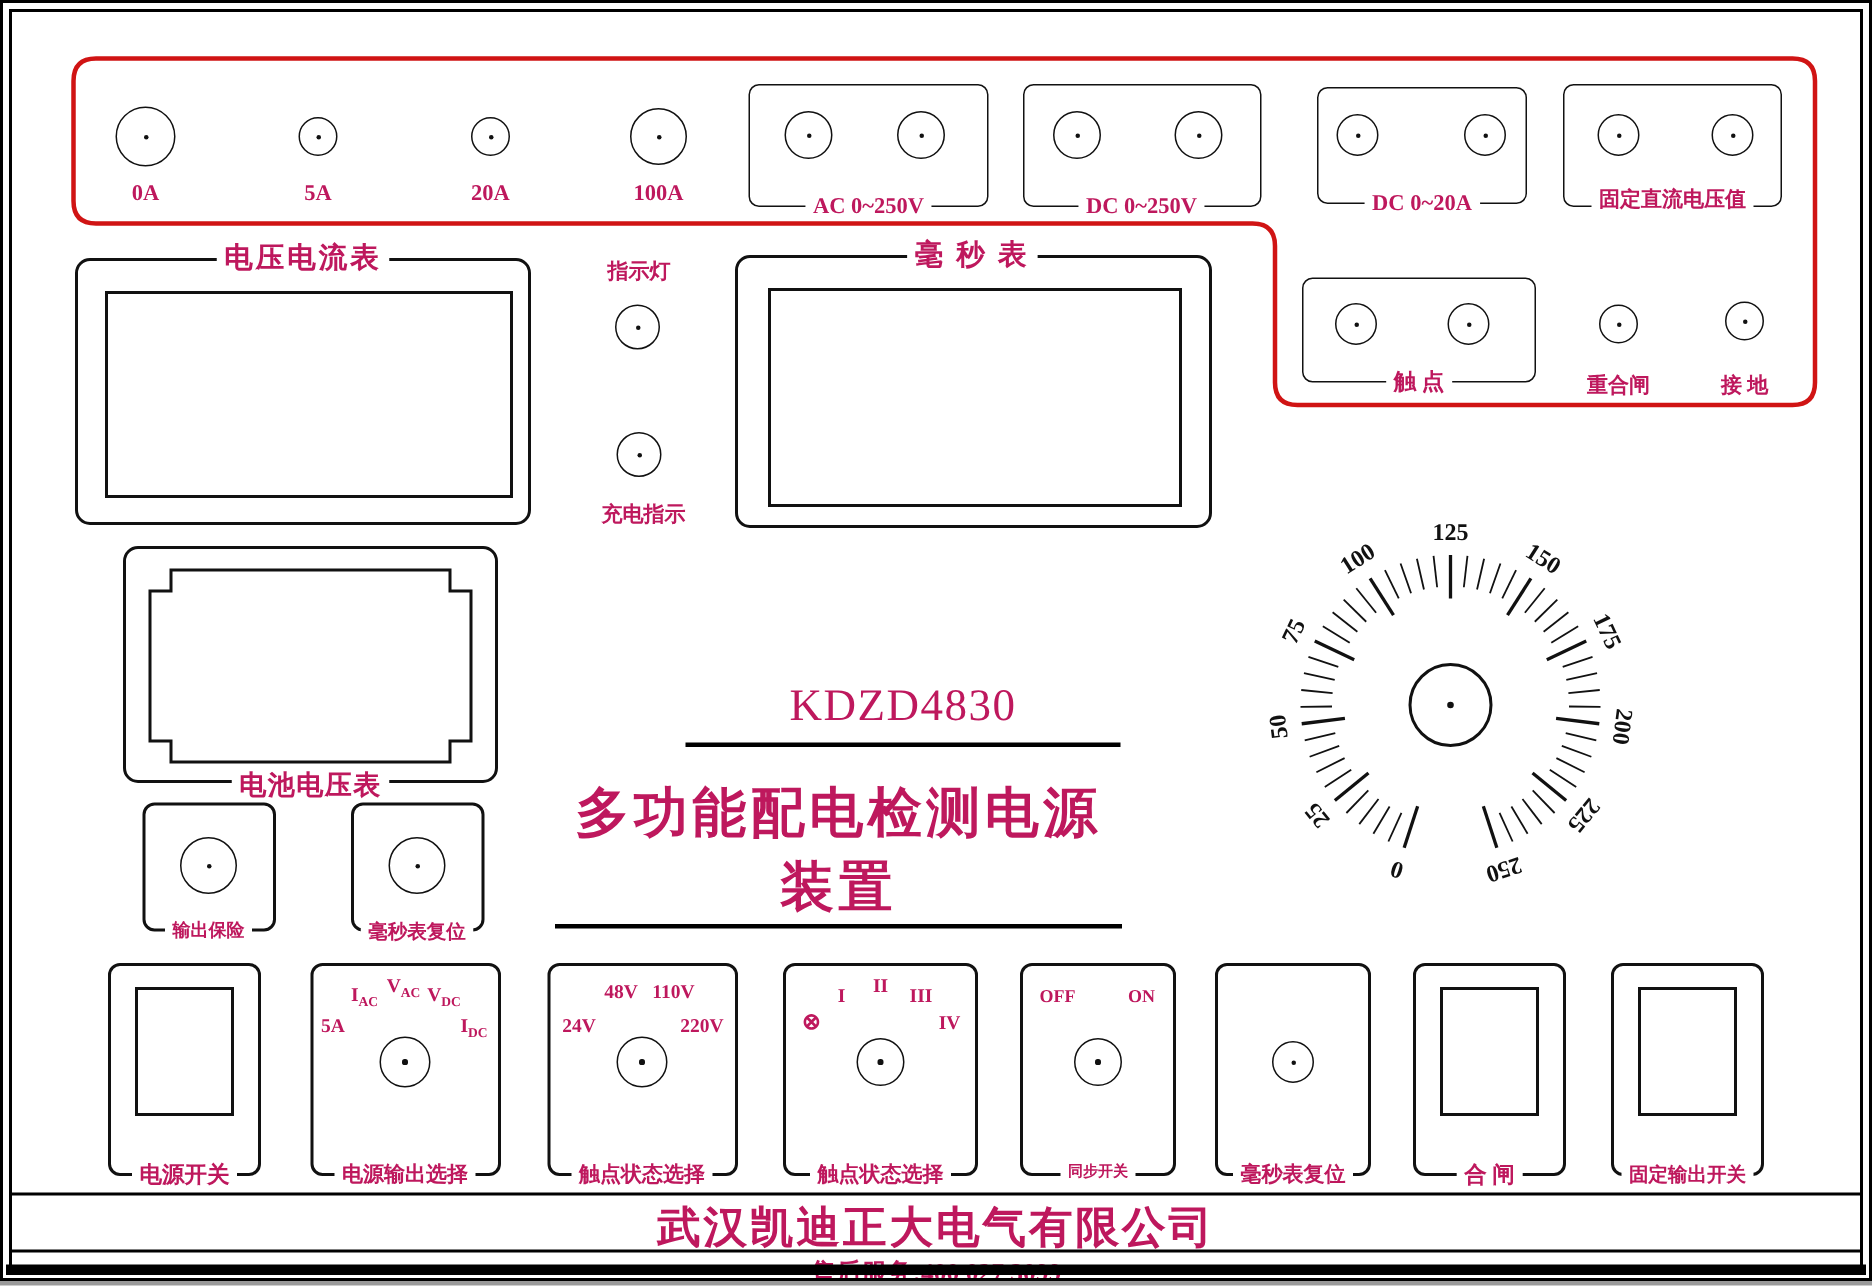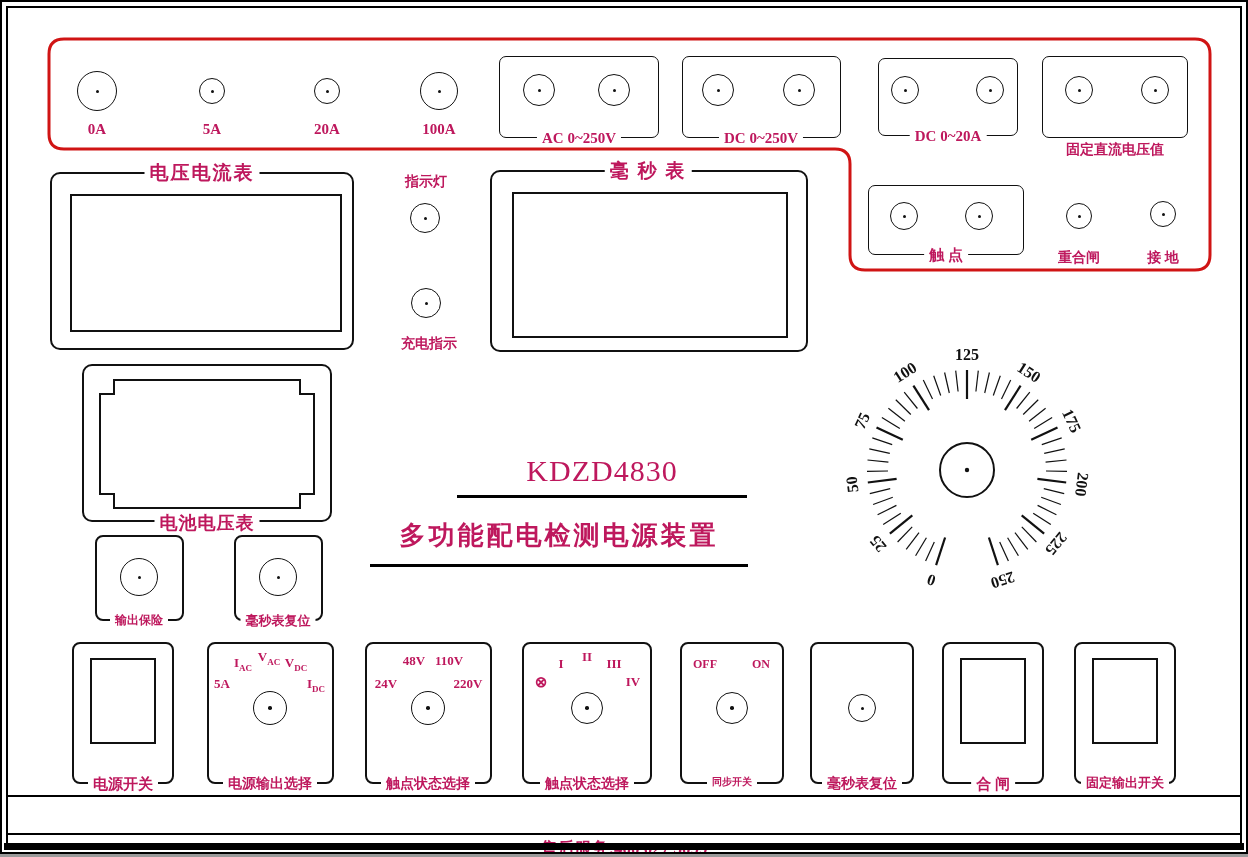--- a/index.html
+++ b/index.html
@@ -18,22 +18,22 @@
                margin:-1.75px 0 0 -1.75px;background:#111;border-radius:50%}
   .lbl{position:absolute;background:#fff;padding:0 5px;white-space:nowrap;font-weight:bold;
        transform:translateX(-50%);line-height:1.1;font-size:15px}
   .pos{position:absolute;transform:translateX(-50%);white-space:nowrap;font-weight:bold;
        font-size:13px;line-height:1}
   .pos sub{font-size:9px}
   .title1{position:absolute;left:455px;top:452px;width:290px;text-align:center;
           font-size:30px;font-weight:normal;letter-spacing:1px;border-bottom:3px solid #000;
           padding-bottom:7px}
   .title2{position:absolute;left:368px;top:516px;width:378px;text-align:center;
-          font-size:26px;font-weight:bold;letter-spacing:3px;border-bottom:3px solid #000;
-          padding-bottom:11px}
+          font-size:36px;font-weight:bold;letter-spacing:3px;border-bottom:3px solid #000;
+          padding-bottom:0}
   .footline{position:absolute;left:6px;right:6px;border-top:2px solid #000}
   .company{position:absolute;left:0;right:0;top:797px;text-align:center;font-size:29px;
            font-weight:bold;letter-spacing:2px}
   .service{position:absolute;left:0;right:0;top:835px;text-align:center;font-size:17px;
            font-weight:bold}
   .bottom-bar{position:absolute;left:2px;right:2px;bottom:2px;height:7px;background:#000}
   svg{position:absolute;overflow:visible}
 </style>
 </head>
 <body>
@@ -65,21 +65,21 @@
   <div class="lbl" style="left:759px;top:128px">DC 0~250V</div>
 
   <div class="tbox" style="left:876px;top:56px;width:140px;height:78px"></div>
   <div class="term" style="left:889px;top:74px;width:28px;height:28px"></div>
   <div class="term" style="left:974px;top:74px;width:28px;height:28px"></div>
   <div class="lbl" style="left:946px;top:126px">DC 0~20A</div>
 
   <div class="tbox" style="left:1040px;top:54px;width:146px;height:82px"></div>
   <div class="term" style="left:1063px;top:74px;width:28px;height:28px"></div>
   <div class="term" style="left:1139px;top:74px;width:28px;height:28px"></div>
-  <div class="lbl" style="left:1113px;top:140px;font-size:14px">固定直流电压值</div>
+  <div class="lbl" style="left:1113px;top:124px;font-size:14px">固定直流电压值</div>
 
   <div class="tbox" style="left:866px;top:183px;width:156px;height:70px"></div>
   <div class="term" style="left:888px;top:200px;width:28px;height:28px"></div>
   <div class="term" style="left:963px;top:200px;width:28px;height:28px"></div>
   <div class="lbl" style="left:944px;top:245px">触  点</div>
 
   <div class="term" style="left:1064px;top:201px;width:26px;height:26px"></div>
   <div class="lbl" style="left:1077px;top:248px;font-size:14px">重合闸</div>
   <div class="term" style="left:1148px;top:199px;width:26px;height:26px"></div>
   <div class="lbl" style="left:1161px;top:248px;font-size:14px">接  地</div>
@@ -225,16 +225,17 @@
 
   <div class="box" style="left:940px;top:640px;width:102px;height:142px;border-radius:8px"></div>
   <div class="window" style="left:958px;top:656px;width:66px;height:86px"></div>
   <div class="lbl" style="left:991px;top:774px">合  闸</div>
 
   <div class="box" style="left:1072px;top:640px;width:102px;height:142px;border-radius:8px"></div>
   <div class="window" style="left:1090px;top:656px;width:66px;height:86px"></div>
   <div class="lbl" style="left:1123px;top:774px;font-size:13px">固定输出开关</div>
 
   <div class="footline" style="top:793px"></div>
+  <div class="company">武汉凯迪正大电气有限公司</div>
   <div class="footline" style="top:831px"></div>
   <div class="service">售后服务:400 027 3099</div>
   <div class="bottom-bar"></div>
 </div>
 
 </body></html>

